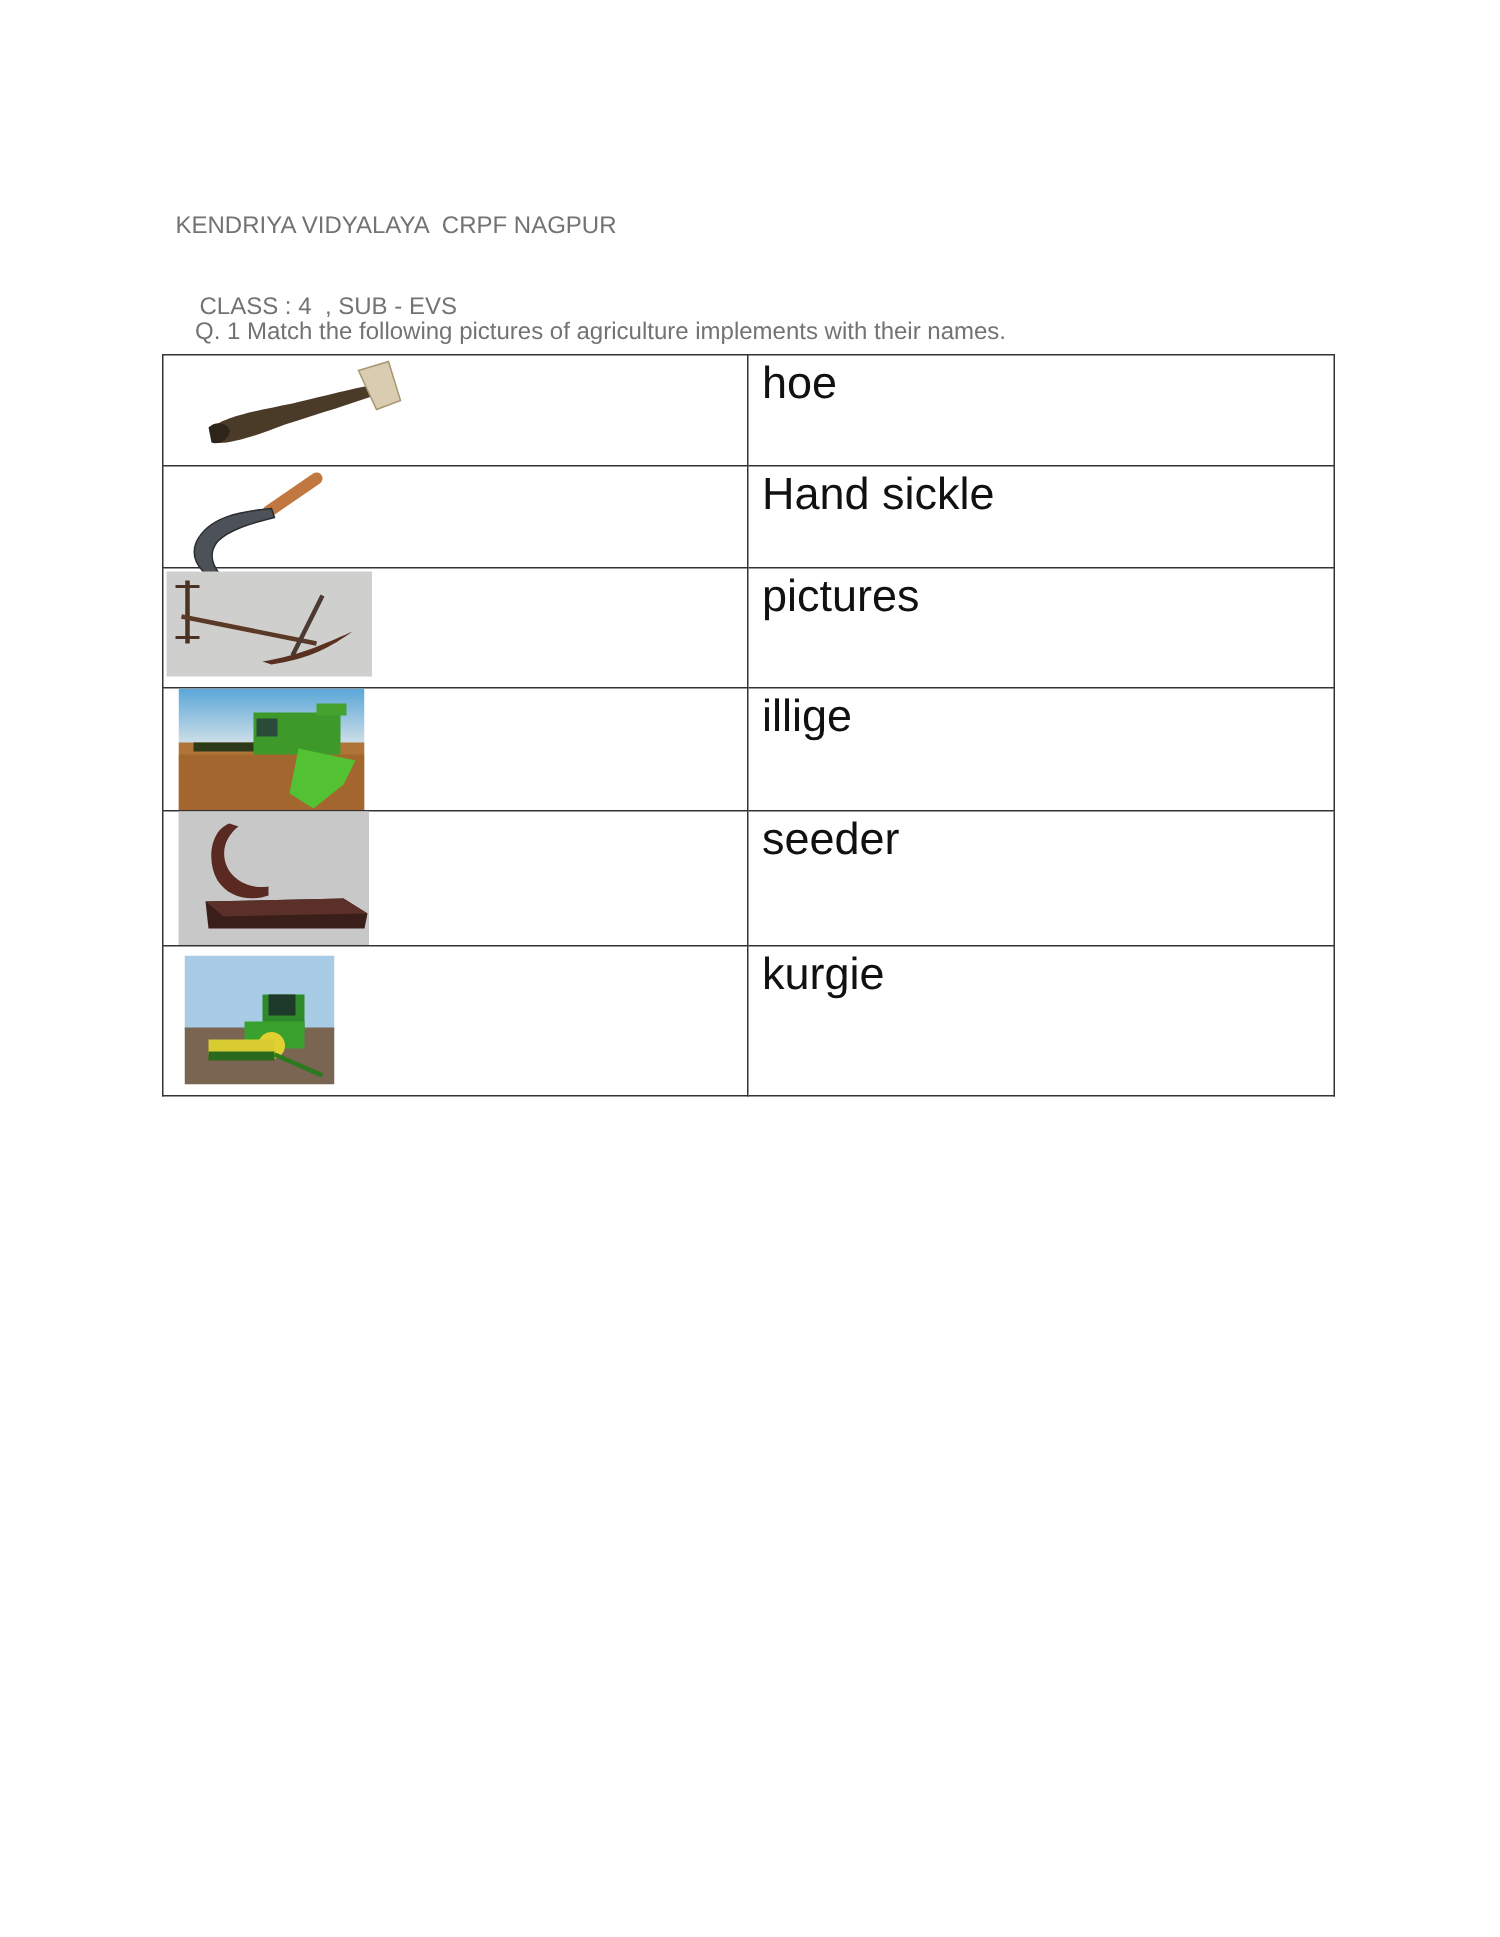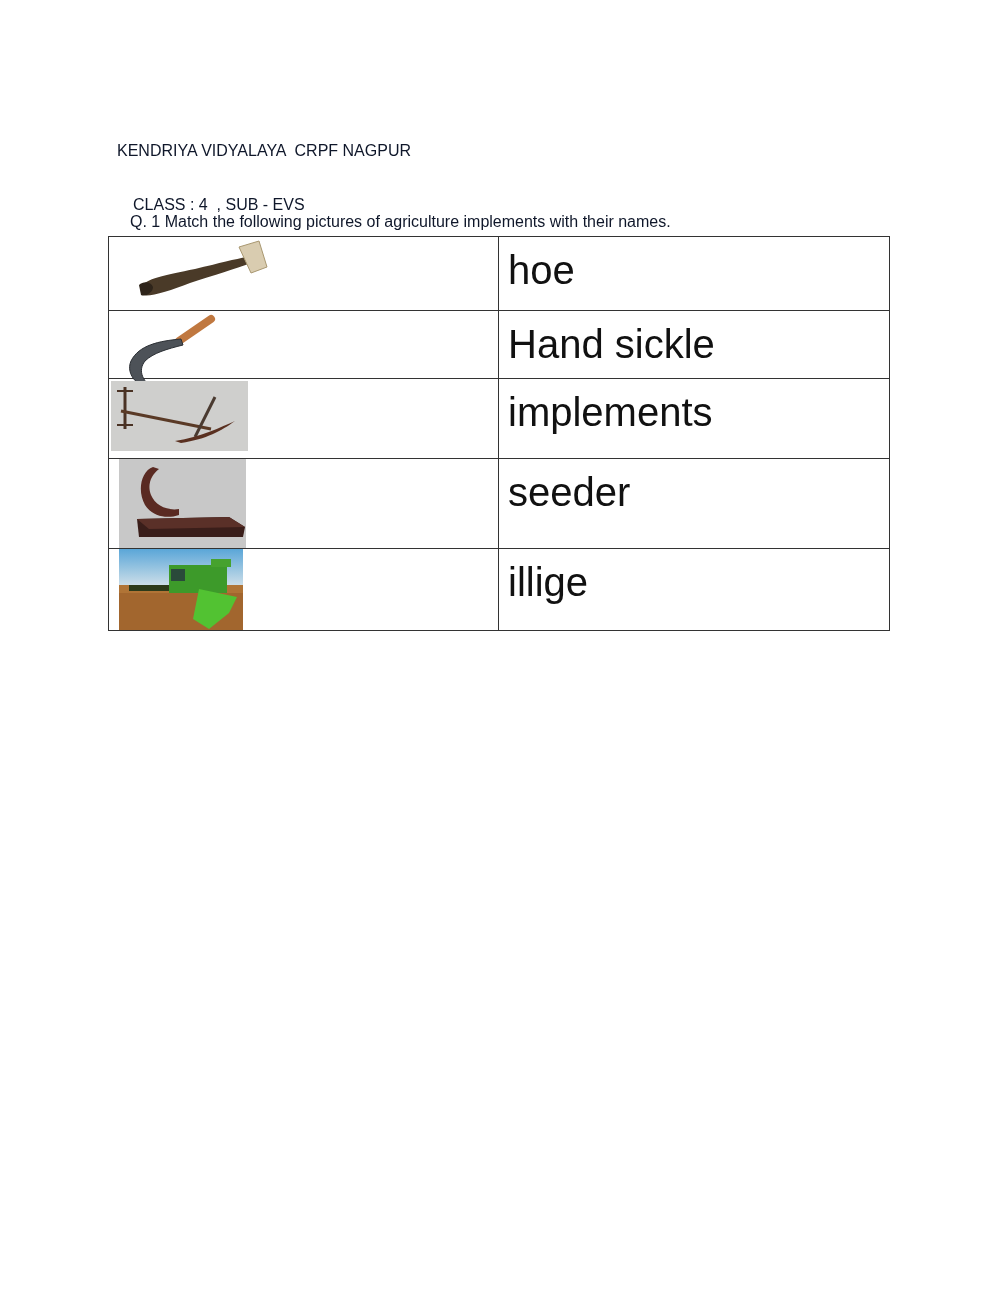--- a/index.html
+++ b/index.html
@@ -1,25 +1,25 @@
 <!DOCTYPE html>
 <html><head>
 <meta charset="utf-8">
 <style>
   html, body { margin: 0; padding: 0; background: #ffffff; }
   body { width: 1000px; height: 1291px; position: relative; overflow: hidden;
          font-family: "Liberation Sans", sans-serif; color: #111; }
-  .hdr { position: absolute; font-size: 16px; line-height: 18px; color: #0f172a; white-space: pre; }
+  .hdr { position: absolute; font-size: 16px; line-height: 18px; color: #737373; white-space: pre; }
   #school { left: 117px; top: 142px; }
   #cls { left: 133px; top: 165px; margin-top: 31px; }
   #question { left: 130px; top: 213px; }
   table { position: absolute; left: 108px; top: 236px; width: 782px; border-collapse: collapse; table-layout: fixed; }
   td { border: 1px solid #333; padding: 0; vertical-align: top; position: relative; }
   td.pic { width: 389px; }
-  td.name { font-size: 40px; line-height: 34px; padding: 16px 0 0 9px; color: #111; }
+  td.name { font-size: 30px; line-height: 34px; padding: 2px 0 0 9px; color: #111; }
   .img { position: absolute; }
   svg { display: block; }
 </style>
 </head>
 <body>
 
 <div class="hdr" id="school">KENDRIYA VIDYALAYA  CRPF NAGPUR</div>
 <div class="hdr" id="cls">CLASS : 4  , SUB - EVS</div>
 <div class="hdr" id="question">Q. 1 Match the following pictures of agriculture implements with their names.</div>
 
@@ -54,33 +54,21 @@
         <svg width="137" height="70" viewBox="0 0 137 70">
           <line x1="14" y1="6" x2="14" y2="48" stroke="#4a3224" stroke-width="3"></line>
           <line x1="6" y1="10" x2="22" y2="10" stroke="#4a3224" stroke-width="2"></line>
           <line x1="6" y1="44" x2="22" y2="44" stroke="#4a3224" stroke-width="2"></line>
           <line x1="10" y1="30" x2="100" y2="48" stroke="#5a3a26" stroke-width="3"></line>
           <line x1="104" y1="16" x2="84" y2="56" stroke="#4a3a30" stroke-width="3"></line>
           <path d="M64 60 C90 56 110 46 124 40 C110 50 96 58 70 62 Z" fill="#5a3020"></path>
         </svg>
       </div>
     </td>
-    <td class="name">implements</td>
-  </tr>
-  <tr style="height:90px">
-    <td class="pic">
-      <div class="img" style="left:10px;top:0px;background:#c8c8c8">
-        <svg width="127" height="89" viewBox="0 0 127 89">
-          <path d="M34 8 C22 12 18 32 26 46 C34 58 48 60 60 56 L60 50 C48 52 36 46 32 36 C28 26 32 16 40 10 Z" fill="#5a2a22"></path>
-          <path d="M18 60 L110 58 L126 68 L124 78 L20 78 Z" fill="#3a1e1a"></path>
-          <path d="M18 60 L110 58 L126 68 L30 70 Z" fill="#5a3028"></path>
-        </svg>
-      </div>
-    </td>
-    <td class="name">seeder</td>
+    <td class="name">pictures</td>
   </tr>
   <tr style="height:82px">
     <td class="pic">
       <div class="img" style="left:10px;top:0px">
         <svg width="124" height="81" viewBox="0 0 124 81">
           <defs>
             <linearGradient id="sky" x1="0" y1="0" x2="0" y2="1">
               <stop offset="0" stop-color="#5aa6d8"></stop>
                   <stop offset="1" stop-color="#d8e4ea"></stop>
             </linearGradient>
@@ -91,14 +79,44 @@
           <rect x="10" y="36" width="70" height="6" fill="#2c3a1a"></rect>
           <rect x="50" y="16" width="58" height="28" fill="#3d9a2a"></rect>
           <rect x="52" y="20" width="14" height="12" fill="#2a4a3a"></rect>
           <path d="M80 40 L118 48 L110 64 L90 80 L74 70 Z" fill="#52c232"></path>
           <rect x="92" y="10" width="20" height="8" fill="#46a22e"></rect>
         </svg>
       </div>
     </td>
     <td class="name">illige</td>
   </tr>
+  <tr style="height:90px">
+    <td class="pic">
+      <div class="img" style="left:10px;top:0px;background:#c8c8c8">
+        <svg width="127" height="89" viewBox="0 0 127 89">
+          <path d="M34 8 C22 12 18 32 26 46 C34 58 48 60 60 56 L60 50 C48 52 36 46 32 36 C28 26 32 16 40 10 Z" fill="#5a2a22"></path>
+          <path d="M18 60 L110 58 L126 68 L124 78 L20 78 Z" fill="#3a1e1a"></path>
+          <path d="M18 60 L110 58 L126 68 L30 70 Z" fill="#5a3028"></path>
+        </svg>
+      </div>
+    </td>
+    <td class="name">seeder</td>
+  </tr>
+  <tr style="height:100px">
+    <td class="pic">
+      <div class="img" style="left:14px;top:6px">
+        <svg width="100" height="86" viewBox="0 0 100 86">
+          <rect width="100" height="50" fill="#a8cce6"></rect>
+          <rect y="48" width="100" height="38" fill="#7a6452"></rect>
+          <rect x="52" y="26" width="28" height="26" fill="#2f8a2a"></rect>
+          <rect x="56" y="26" width="18" height="14" fill="#1e3a2a"></rect>
+          <rect x="40" y="44" width="40" height="18" fill="#3aa02e"></rect>
+          <circle cx="58" cy="60" r="9" fill="#e0d030"></circle>
+          <rect x="16" y="56" width="44" height="10" fill="#d8cc30"></rect>
+          <rect x="16" y="64" width="44" height="6" fill="#2a6a1e"></rect>
+          <line x1="60" y1="66" x2="92" y2="80" stroke="#2a7a1e" stroke-width="3"></line>
+        </svg>
+      </div>
+    </td>
+    <td class="name">kurgie</td>
+  </tr>
 </tbody>
   </table>
 
 </body></html>

